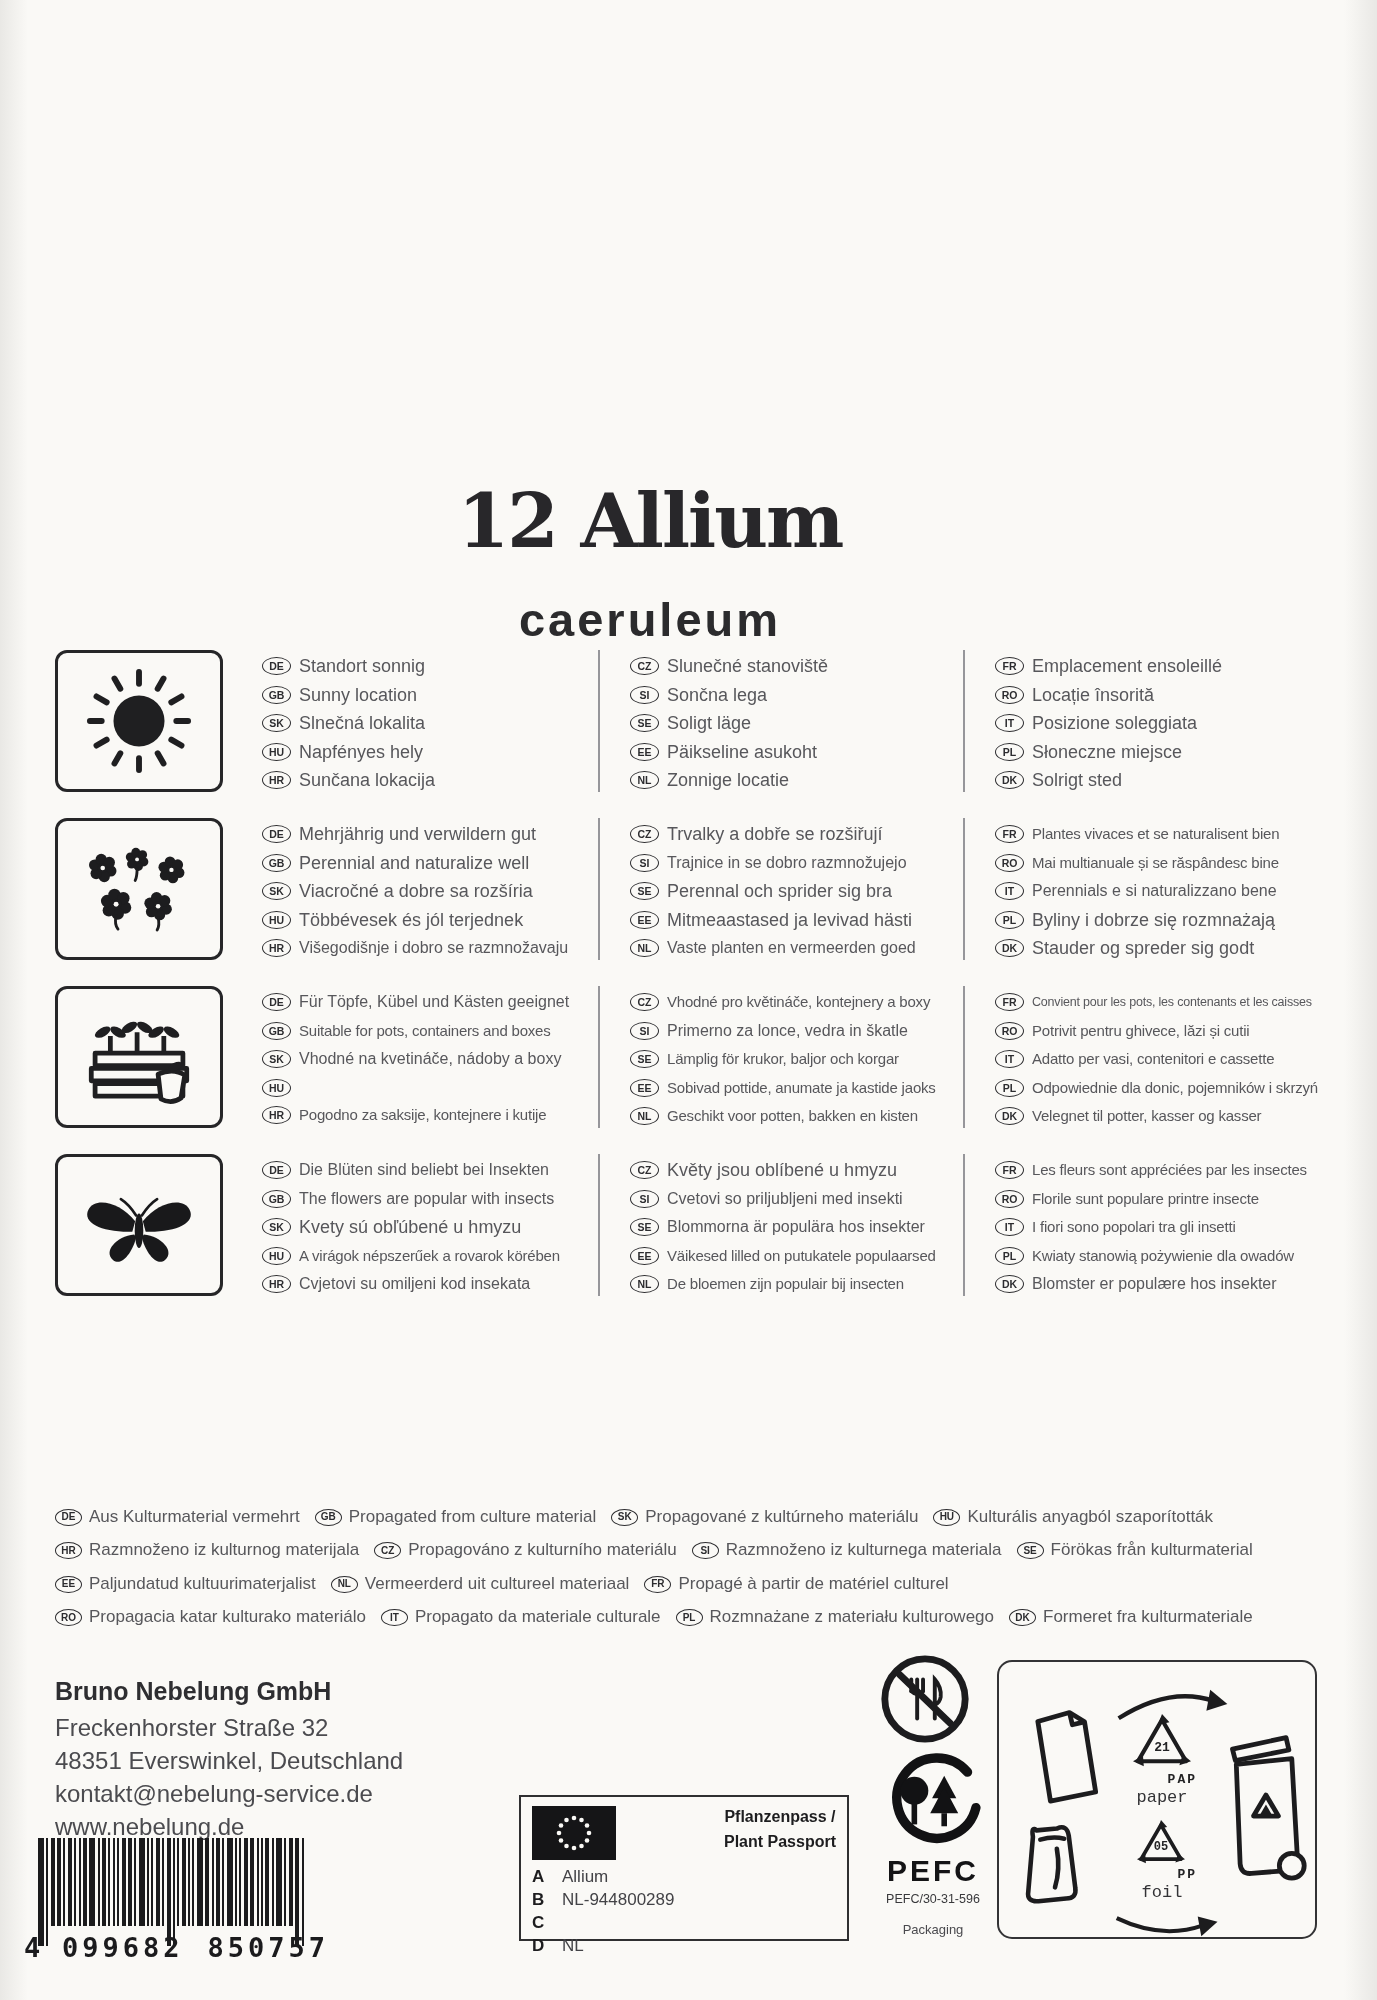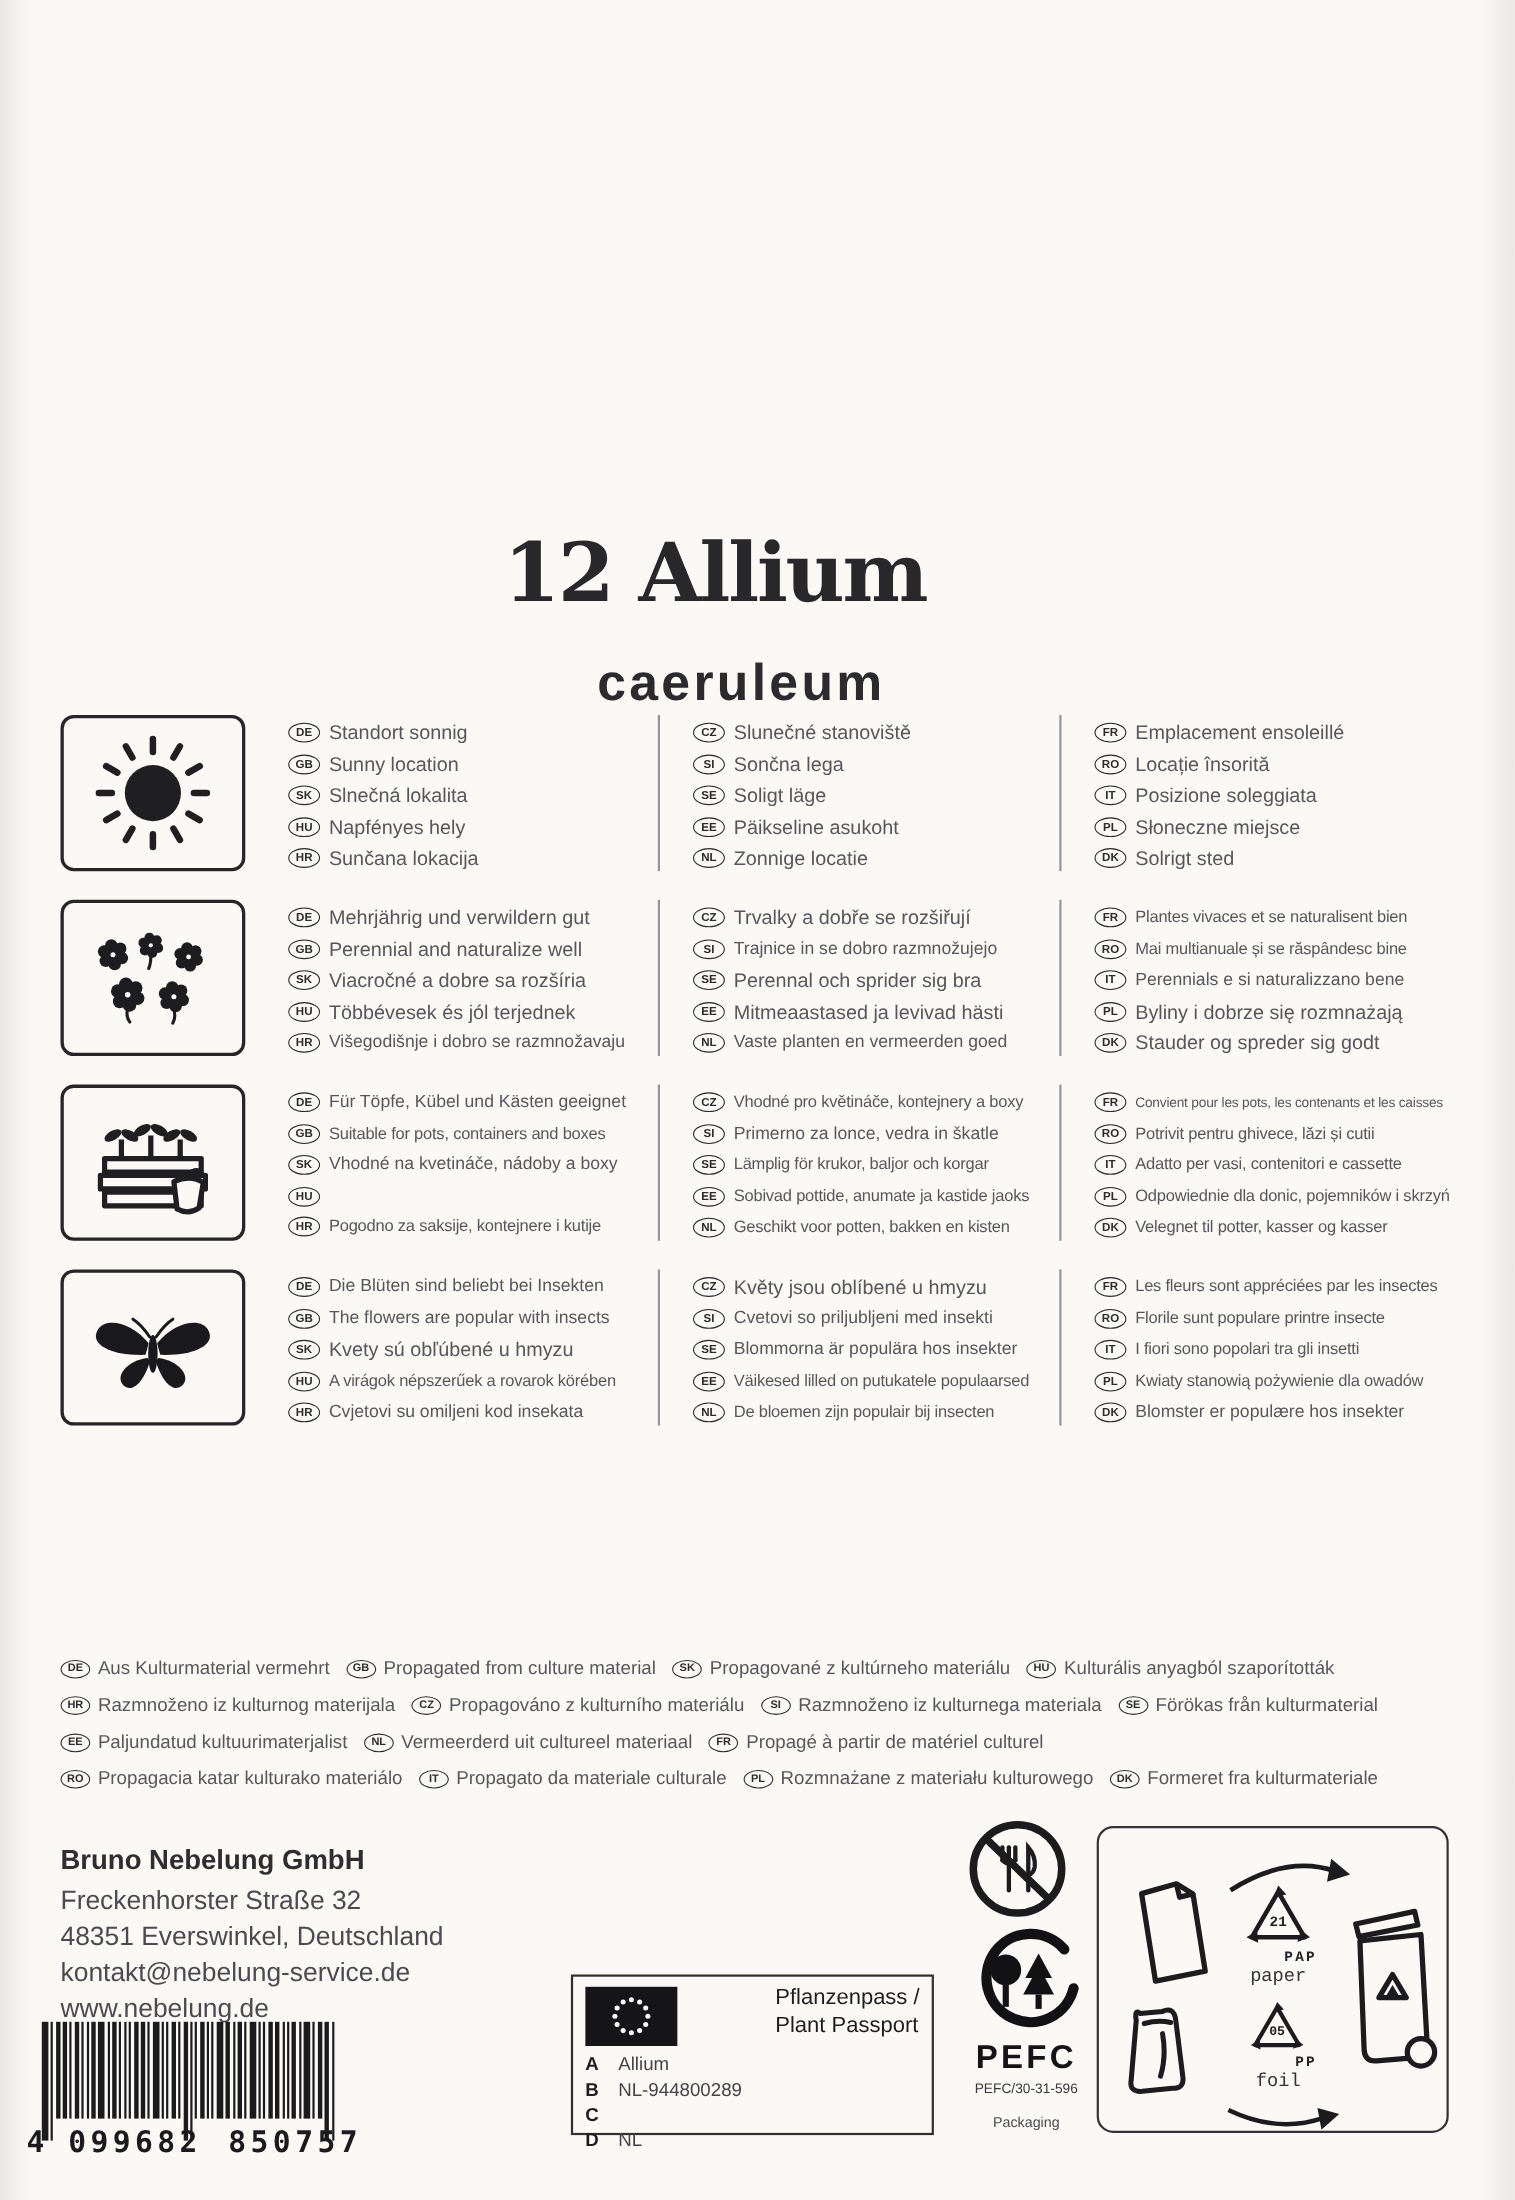--- a/index.html
+++ b/index.html
@@ -8,21 +8,21 @@
     background:
       linear-gradient(90deg,#e9e8e5 0px,#faf9f6 28px,#faf9f6 1344px,#e9e8e5 1377px),
       #faf9f6;
     font-family:"Liberation Sans",sans-serif;color:#56565a;
   }
   .abs{position:absolute;}
   
   #title{top:478px;left:650px;transform:translateX(-50%);font-family:"DejaVu Serif",serif;
     font-weight:bold;font-size:74px;letter-spacing:-2px;color:#28272a;white-space:nowrap;}
   #subtitle{top:592px;left:650px;transform:translateX(-50%);font-weight:bold;font-size:47px;
-    letter-spacing:3px;color:#2b2b2d;white-space:nowrap;margin-left:24px;}
+    letter-spacing:3px;color:#2b2b2d;white-space:nowrap;}
   
   #info-rows{top:650px;left:55px;width:1290px;}
   .info-row{display:flex;height:142px;margin-bottom:26px;align-items:stretch;}
   .icon-box{flex:none;width:162px;height:136px;border:3px solid #262628;border-radius:12px;
     display:flex;align-items:center;justify-content:center;align-self:flex-start;}
   .lang-col{box-sizing:border-box;padding-left:39px;width:375px;padding-top:6px;}
   .lang-col.c2{width:365px;padding-left:30px;border-left:2px solid #96969a;}
   .lang-col.c3{width:377px;padding-left:30px;border-left:2px solid #96969a;}
   .lang-line{display:flex;gap:8px;margin-bottom:8.5px;align-items:flex-start;}
   .badge{display:inline-flex;align-items:center;justify-content:center;flex:none;
@@ -49,22 +49,22 @@
   .bar{display:inline-block;background:#1b1b1d;vertical-align:top;}
   #barcode-digits{position:absolute;left:0;top:94px;width:340px;display:flex;
     font-family:"DejaVu Sans Mono",monospace;font-weight:bold;font-size:27px;color:#1b1b1d;}
   #bd-left{width:22px;}
   #bd-g1{margin-left:16px;letter-spacing:4px;}
   #bd-g2{margin-left:24px;letter-spacing:4px;}
   
   #passport{top:1795px;left:519px;width:330px;height:146px;border:2.5px solid #2f2f31;
     box-sizing:border-box;padding:9px 11px;}
   #pp-flag{position:absolute;left:11px;top:9px;width:84px;height:54px;}
-  #pp-title{position:absolute;right:11px;top:7px;text-align:left;font-weight:normal;
-    font-size:20px;line-height:25px;color:#1d1d1f;}
+  #pp-title{position:absolute;right:11px;top:7px;text-align:center;font-weight:bold;
+    font-size:16px;line-height:25px;color:#1d1d1f;}
   #pp-rows{position:absolute;left:11px;top:70px;right:11px;}
   .pp-row{display:flex;height:23px;}
   .pp-key{font-weight:bold;font-size:17px;color:#1d1d1f;width:30px;}
   .pp-value{font-size:17px;color:#434347;}
   
   #no-food{top:1650px;left:876px;width:98px;height:98px;}
   #pefc{top:1752px;left:853px;width:160px;text-align:center;}
   #pefc-logo{width:112px;height:100px;margin:0 auto;}
   #pefc-label{font-weight:bold;font-size:30px;letter-spacing:3px;color:#141416;margin-top:2px;}
   #pefc-license{font-size:12.5px;color:#39393c;margin-top:4px;}

